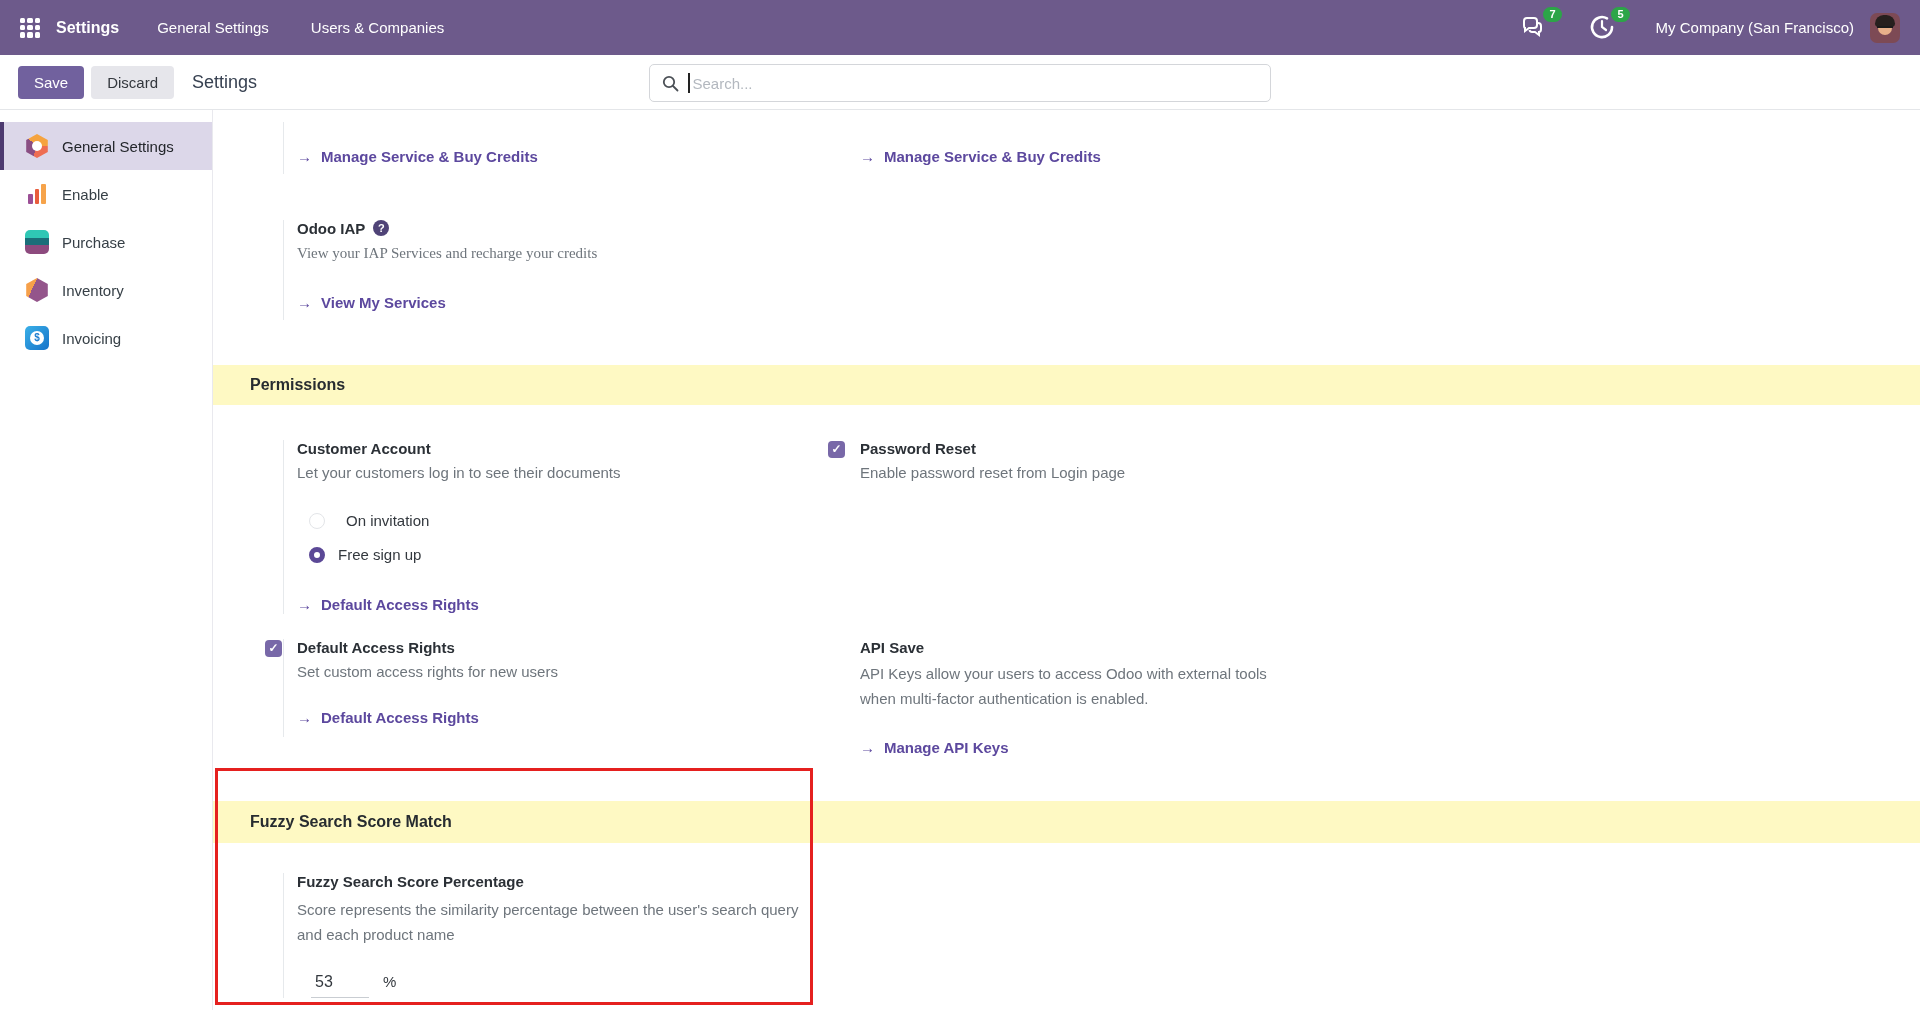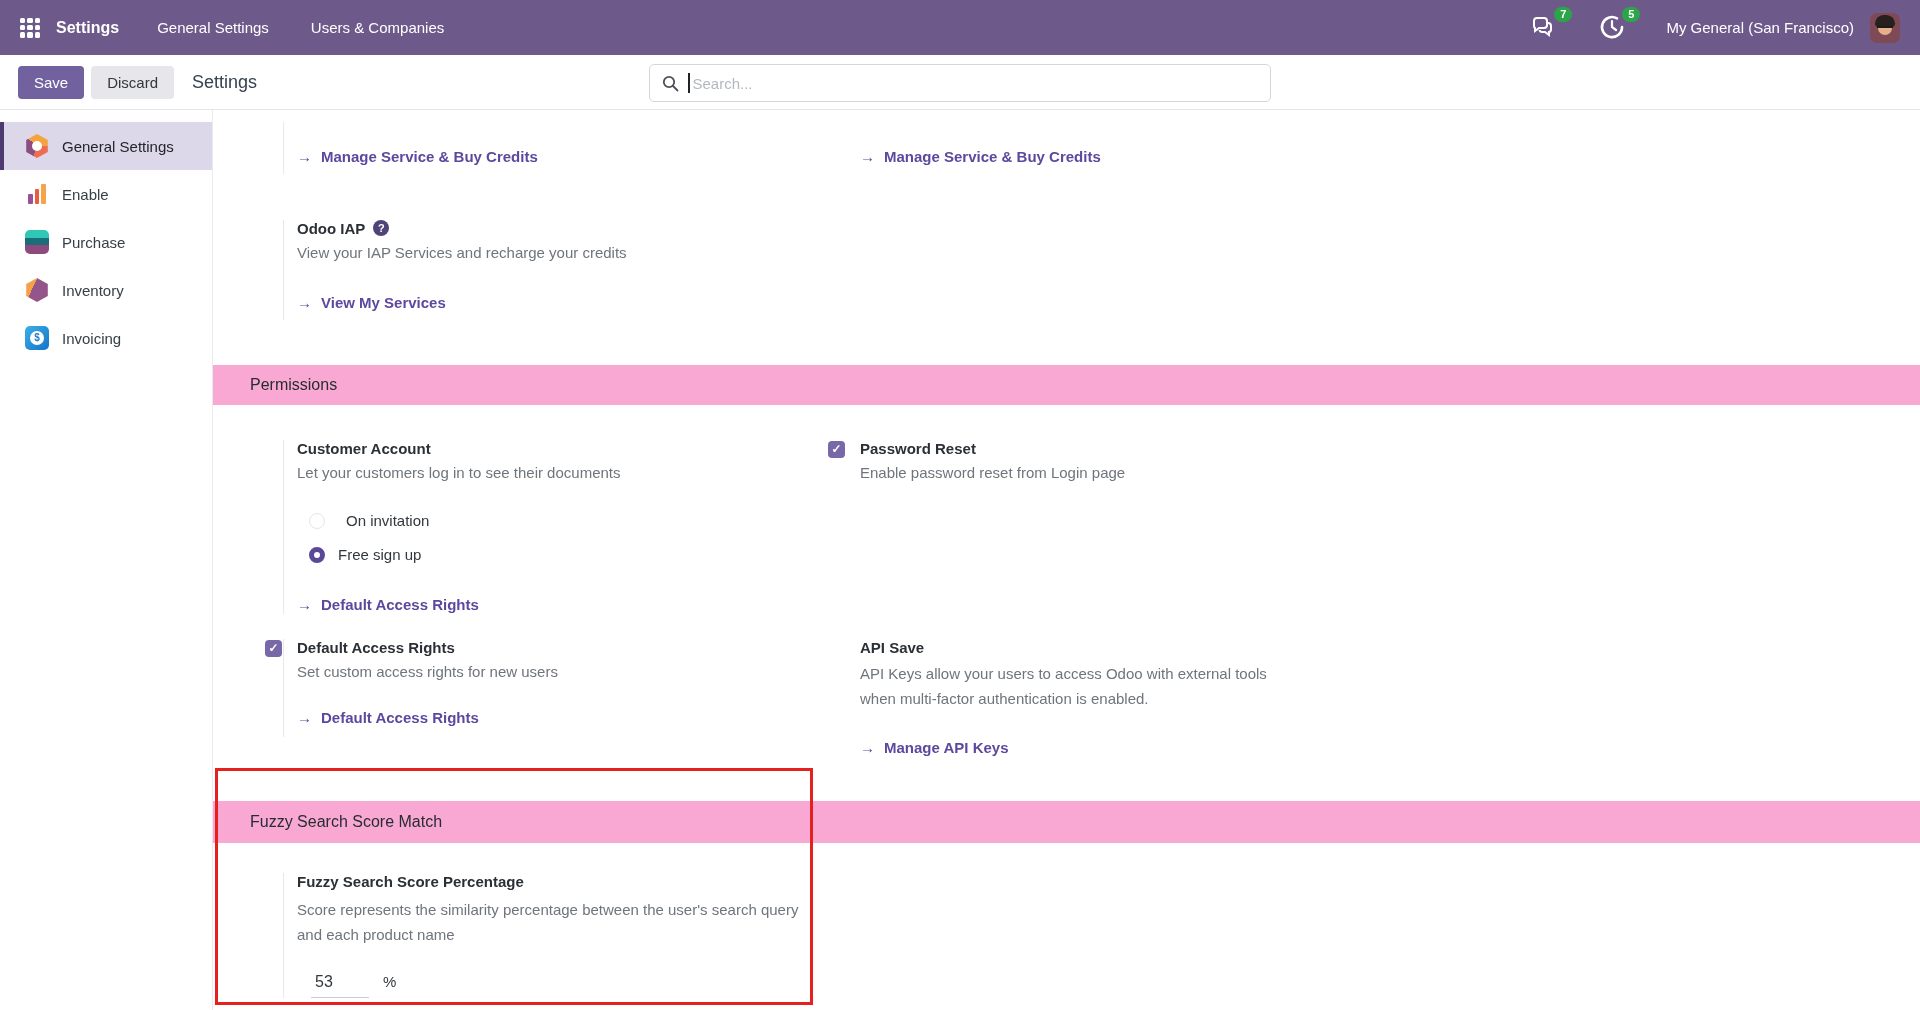--- a/index.html
+++ b/index.html
@@ -79,22 +79,22 @@
   .rpane { flex:1; border-left:1px solid #e6e9ec; padding-left:13px; min-height:10px; }
   .rpane.no-line { border-left-color:transparent; }
   .s-title { font-size:15px; font-weight:600; color:#2b3036; line-height:18px; }
   .s-desc { font-size:15px; color:#6e757c; margin-top:6px; line-height:25px; }
   .s-link { display:flex; align-items:center; gap:9px; color:#5c489e; font-size:15px;
     font-weight:600; cursor:pointer; line-height:18px; }
   .arrow { font-size:15px; }
   .help-ic { display:inline-block; width:16px; height:16px; background:#4f4377; color:#fff;
     border-radius:50%; font-size:11px; line-height:16px; text-align:center; font-weight:bold;
     margin-left:8px; vertical-align:2px; cursor:pointer; }
-  .band { background:#f9a8d4; height:40px; display:flex; align-items:center;
-    padding-left:37px; font-size:16px; font-weight:400; color:#272c30; }
+  .band { background:#fef9c3; height:40px; display:flex; align-items:center;
+    padding-left:37px; font-size:16px; font-weight:700; color:#272c30; }
   .chk { width:17px; height:17px; background:#7868a8; border-radius:4px; color:#fff;
     font-size:12px; line-height:17px; text-align:center; margin-top:1px; cursor:pointer;
     font-weight:bold; }
   .radio-row { display:flex; align-items:center; margin-left:12px; cursor:pointer; }
   .radio { width:16px; height:16px; border-radius:50%; flex:0 0 16px; }
   .radio.off { border:1px solid #e3e5e8; background:#fff; }
   .radio.on { border:5px solid #5b4896; background:#fff; }
   .radio-label { font-size:15px; color:#33383e; margin-left:13px; line-height:26px; }
   .num-input { width:58px; border:none; border-bottom:1px solid #c9cdd2; outline:none;
     font-size:16px; color:#33383e; padding:2px 4px 6px; margin-left:14px;
@@ -131,21 +131,21 @@
       </svg>
       <span class="badge">7</span>
     </div>
     <div class="icon-wrap">
       <svg width="28" height="28" viewBox="0 0 28 28">
         <path d="M24 14 a10 10 0 1 1 -5-8.6" fill="none" stroke="#fff" stroke-width="2.6" stroke-linecap="round"></path>
         <path d="M14 8 v6 l4 3" fill="none" stroke="#fff" stroke-width="2.2" stroke-linecap="round"></path>
       </svg>
       <span class="badge">5</span>
     </div>
-    <div class="company">My General (San Francisco)</div>
+    <div class="company">My Company (San Francisco)</div>
     <div class="avatar">
       <div class="face"></div>
       <div class="hair"></div>
       <div class="glasses"></div>
     </div>
   </div>
 </div>
 
 <div class="control-panel">
   <button class="btn btn-save">Save</button>
@@ -215,21 +215,21 @@
       </div>
     </div>
 
     <div class="sec" style="margin-top:46px;">
       <div class="sbox">
         <div class="lpane"></div>
         <div class="rpane" style="padding-bottom:8px;">
           <div class="s-title">
             <span>Odoo IAP</span><span class="help-ic">?</span>
           </div>
-          <div class="s-desc" style="line-height:18px;">View your IAP Services and recharge your credits</div>
+          <div class="s-desc" style="line-height:18px;font-family:Liberation Serif, serif;">View your IAP Services and recharge your credits</div>
           <div class="s-link" style="margin-top:32px;">
             <span class="arrow">→</span>
             <span>View My Services</span>
           </div>
         </div>
       </div>
       <div></div>
     </div>
 
     <div class="band" style="margin-top:45px;">Permissions</div>

